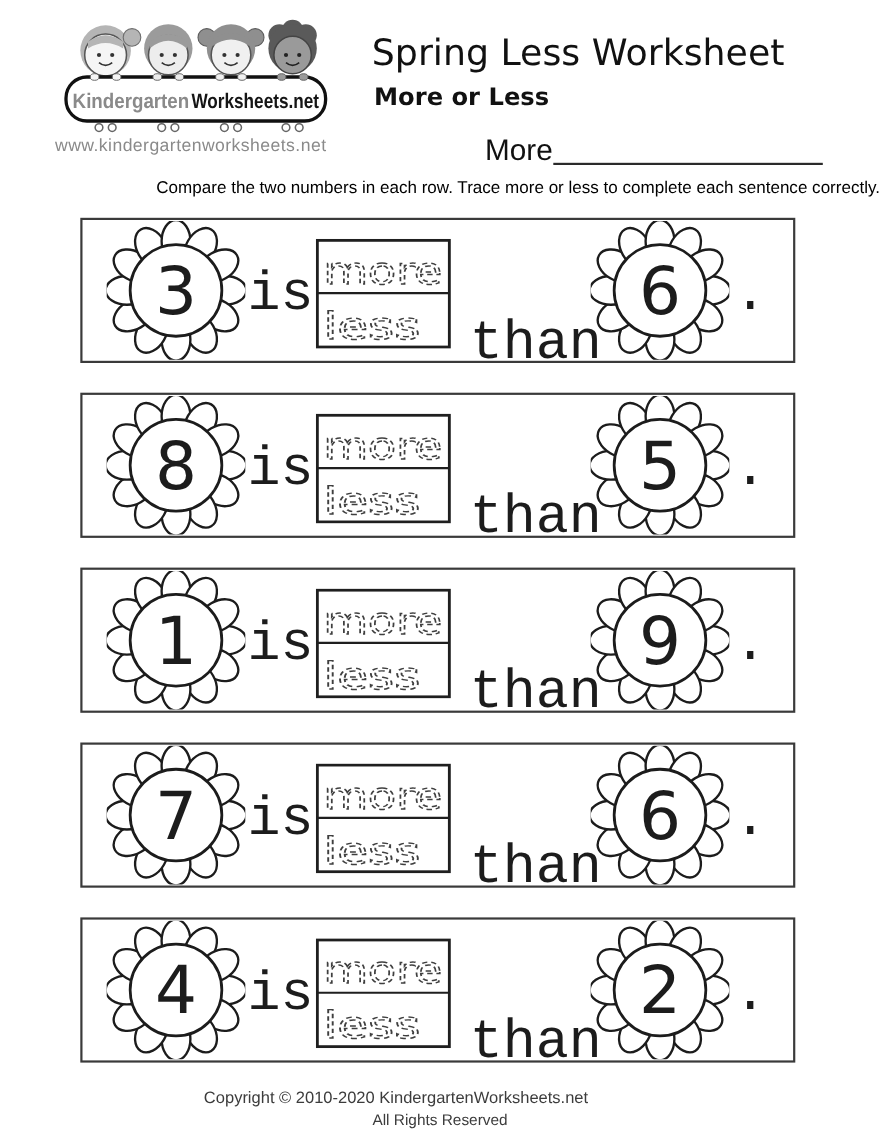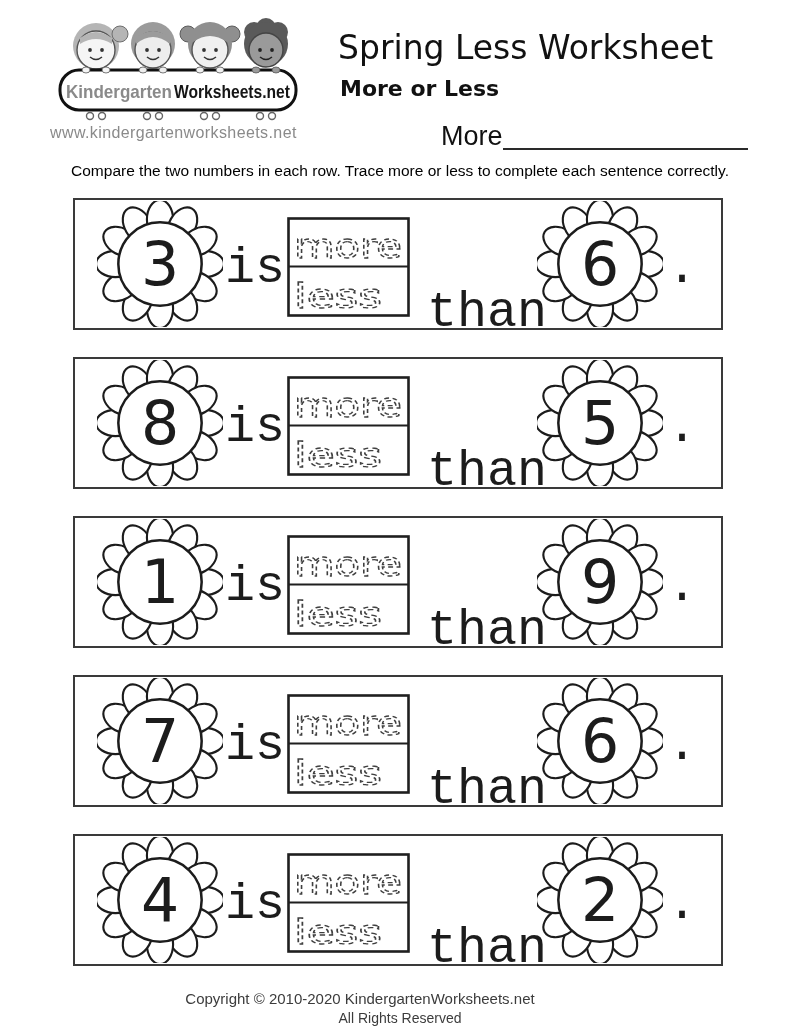--- a/index.html
+++ b/index.html
@@ -12,21 +12,21 @@
             font-size:16px;letter-spacing:.4px;color:#8a8a8a;}
   .title{position:absolute;left:338px;top:28px;font-family:"DejaVu Sans",sans-serif;
          font-size:33px;color:#111;white-space:nowrap;}
   .subtitle{position:absolute;left:340px;top:76px;font-family:"DejaVu Sans",sans-serif;
             font-size:22px;font-weight:700;color:#111;}
   .name-row{position:absolute;left:441px;top:116px;width:307px;height:34px;
             display:flex;align-items:flex-end;}
   .name-label{font-size:27px;color:#111;line-height:1;}
   .name-line{flex:1;border-bottom:2px solid #2a2a2a;height:30px;}
 
-  .instructions{position:absolute;left:0;top:162px;width:800px;text-align:center;
+  .instructions{position:absolute;left:0;top:162px;width:800px;text-align:right;
                 font-size:15.5px;color:#000;}
 
   
   .rows{position:absolute;left:73px;top:198px;width:654px;}
   .row{position:relative;width:650px;height:132px;border:2px solid #3a3a3a;
        box-sizing:border-box;margin-bottom:27px;background:#fff;}
   .flower{position:absolute;width:126px;height:126px;top:1px;}
   .flower-left{left:22px;}
   .flower-right{left:462px;}
   .petal{fill:#fff;stroke:#1c1c1c;stroke-width:2.2;}

